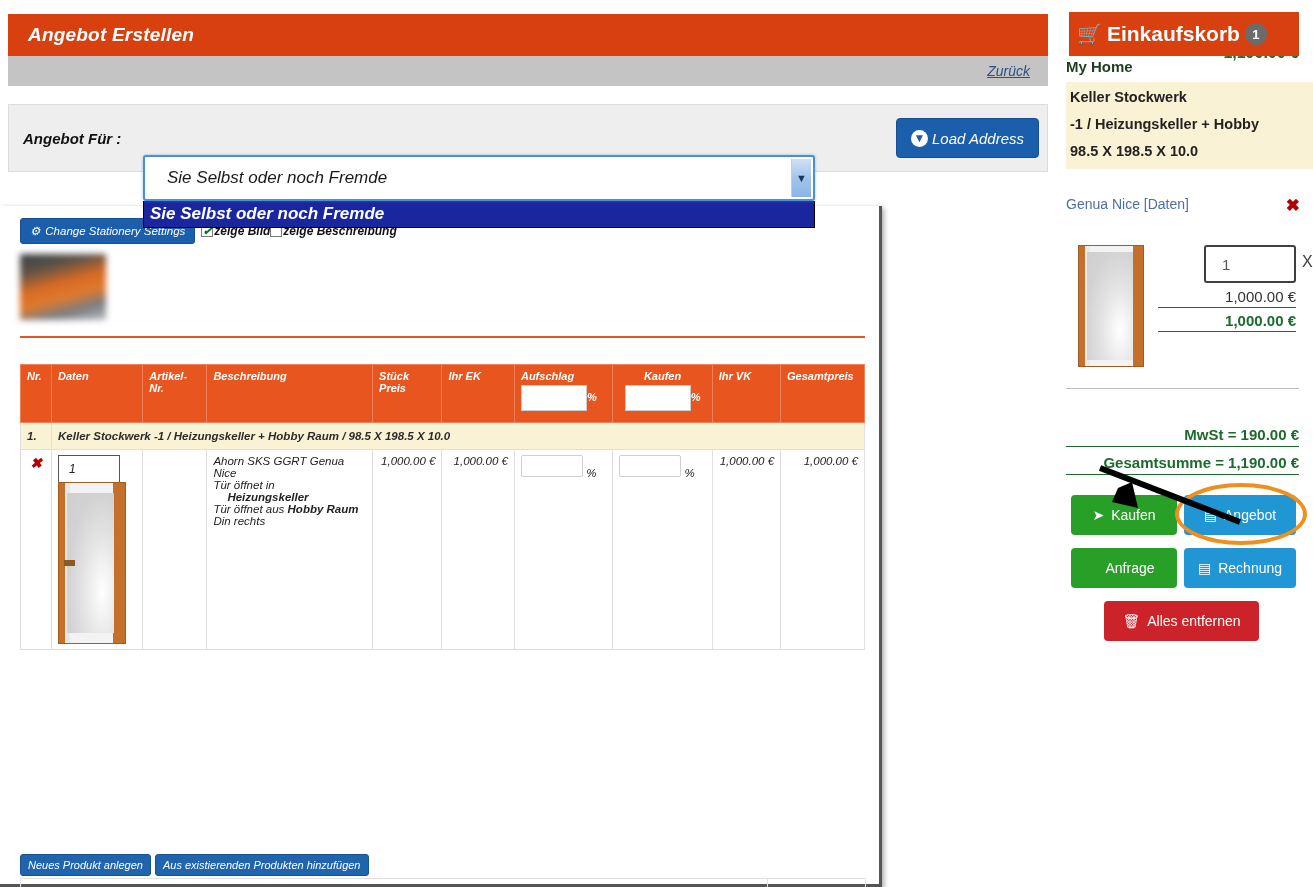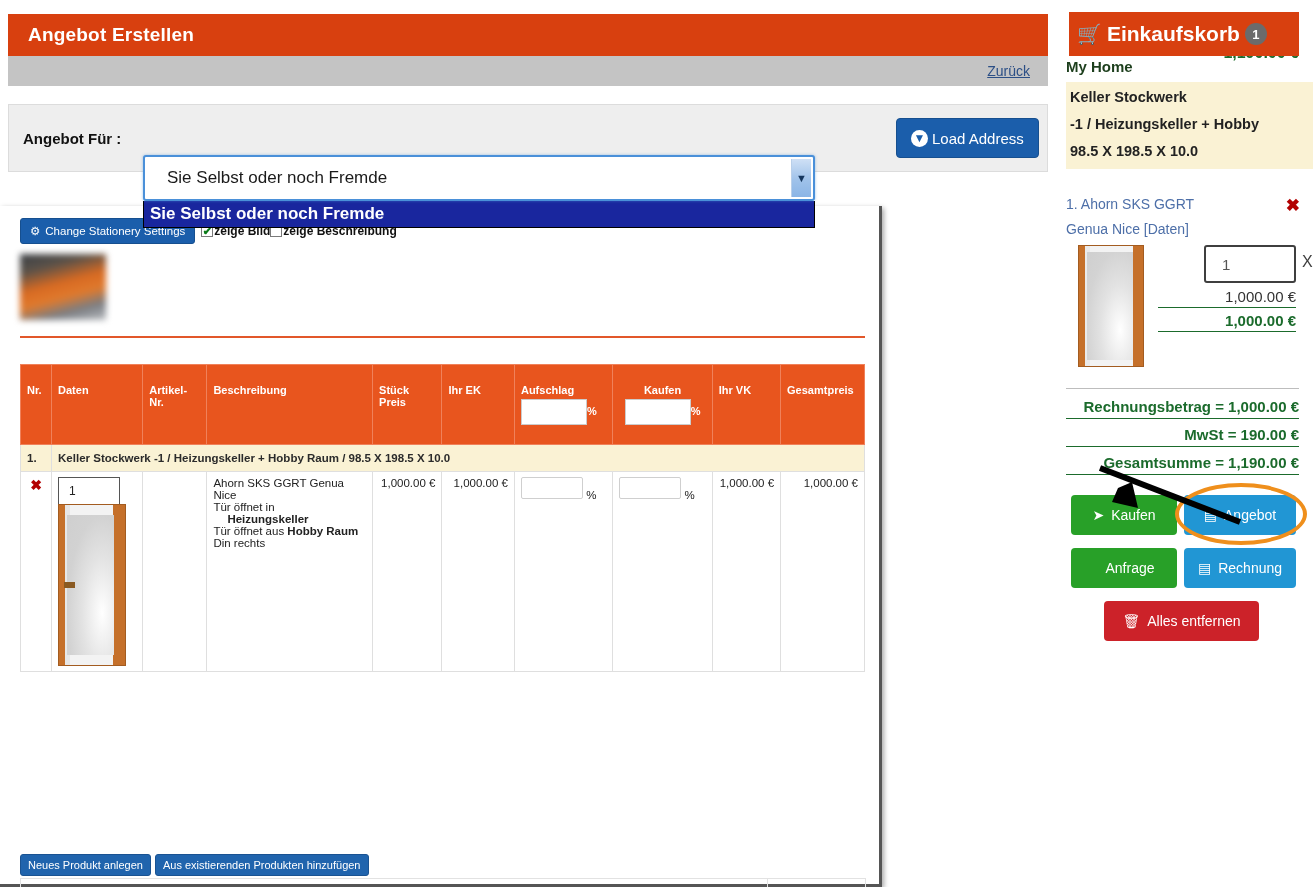--- a/index.html
+++ b/index.html
@@ -8,21 +8,21 @@
     width:1313px; height:887px;
     background:#ffffff;
     font-family:"Liberation Sans", sans-serif;
     font-size:13px;
     color:#222;
     overflow:hidden;
     position:relative;
   }
 
   
-  #main-col { position:absolute; left:0; top:0; width:1055px; height:634px; }
+  #main-col { position:absolute; left:0; top:0; width:1055px; height:634px;font-style:italic; }
 
   .page-header {
     position:absolute; left:8px; top:14px; width:1040px; height:42px;
     background:#d8400f; color:#fff;
     display:flex; align-items:center;
     padding-left:20px;
     font-size:19px; font-weight:bold;
     letter-spacing:.2px;
   }
   .subbar {
@@ -104,21 +104,21 @@
     position:absolute; left:20px; top:48px; width:86px; height:66px;
     background:linear-gradient(165deg,#3a3f45 0%,#5b5249 22%,#d86a22 45%,#e07a2d 62%,#7a7d82 80%,#b9bcc0 100%);
     filter:blur(3px);
   }
   .hr-orange { position:absolute; left:20px; top:130px; width:845px; height:0; border-top:2px solid #e2572a; }
 
   
   .tbl { position:absolute; left:20px; top:158px; width:845px; border-collapse:collapse; table-layout:fixed; }
   .tbl th {
     background:#e8551e; color:#fff; font-size:11px; font-weight:bold;
-    border:1px solid #f0815a; padding:19px 6px; vertical-align:top; text-align:left;
+    border:1px solid #f0815a; padding:5px 6px; vertical-align:top; text-align:left;
     height:58px;
   }
   .tbl td { border:1px solid #dfdfdf; padding:5px 6px; font-size:11.5px; vertical-align:top; }
   .grp-row td { background:#faf2d4; font-weight:bold; font-size:11.5px; padding:7px 6px; color:#2b2b2b; }
   .pct-in { width:62px; height:22px; border:1px solid #cfcfcf; border-radius:2px; background:#fff; }
   .th-in { width:66px; height:26px; border:1px solid #ccc; background:#fff; display:inline-block; vertical-align:middle; }
   .num { text-align:right; white-space:nowrap; }
   .cross { color:#b20000; font-weight:bold; font-size:14px; }
   .menge-in { width:62px; height:28px; border:1px solid #555; background:#fff; display:flex; align-items:center; padding-left:10px; font-size:12px; }
   .door-img {
@@ -396,34 +396,32 @@
 
   <div class="myhome">My Home</div>
 
   <div class="loc-box">
     <div>Keller Stockwerk</div>
     <div>-1 / Heizungskeller + Hobby</div>
     <div>98.5 X 198.5 X 10.0</div>
   </div>
 
   <div class="item-title">
-    <div>1. Ahorn SKS GGRT</div>
     <div>Genua Nice [Daten]</div>
   </div>
   <div class="item-x">✖</div>
 
   <div class="item-thumb"></div>
   <div class="qty-box">1</div>
   <div class="qty-x">X</div>
   <div class="line-price">1,000.00 €</div>
   <div class="line-total">1,000.00 €</div>
 
   <div class="cart-sep"></div>
 
-  <div class="tot-row tot1">Rechnungsbetrag = 1,000.00 €</div>
   <div class="tot-row tot2">MwSt = 190.00 €</div>
   <div class="tot-row tot3">Gesamtsumme = 1,190.00 €</div>
 
   <div class="cbtn green b-kaufen">
     <span>➤</span>
     <span>Kaufen</span>
   </div>
   <div class="cbtn blue b-angebot">
     <span>▤</span>
     <span>Angebot</span>

